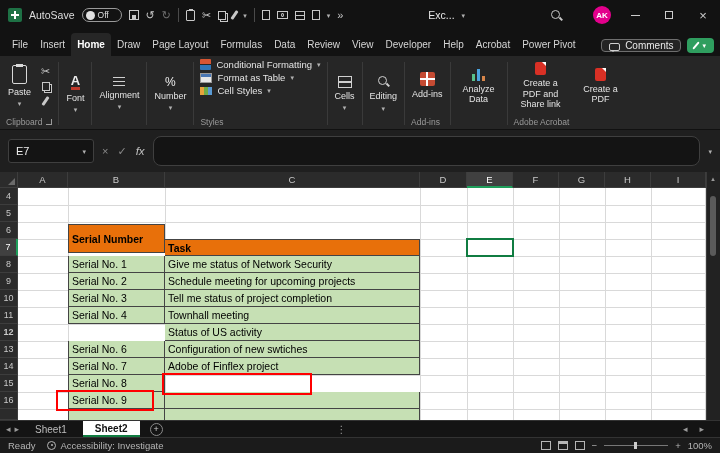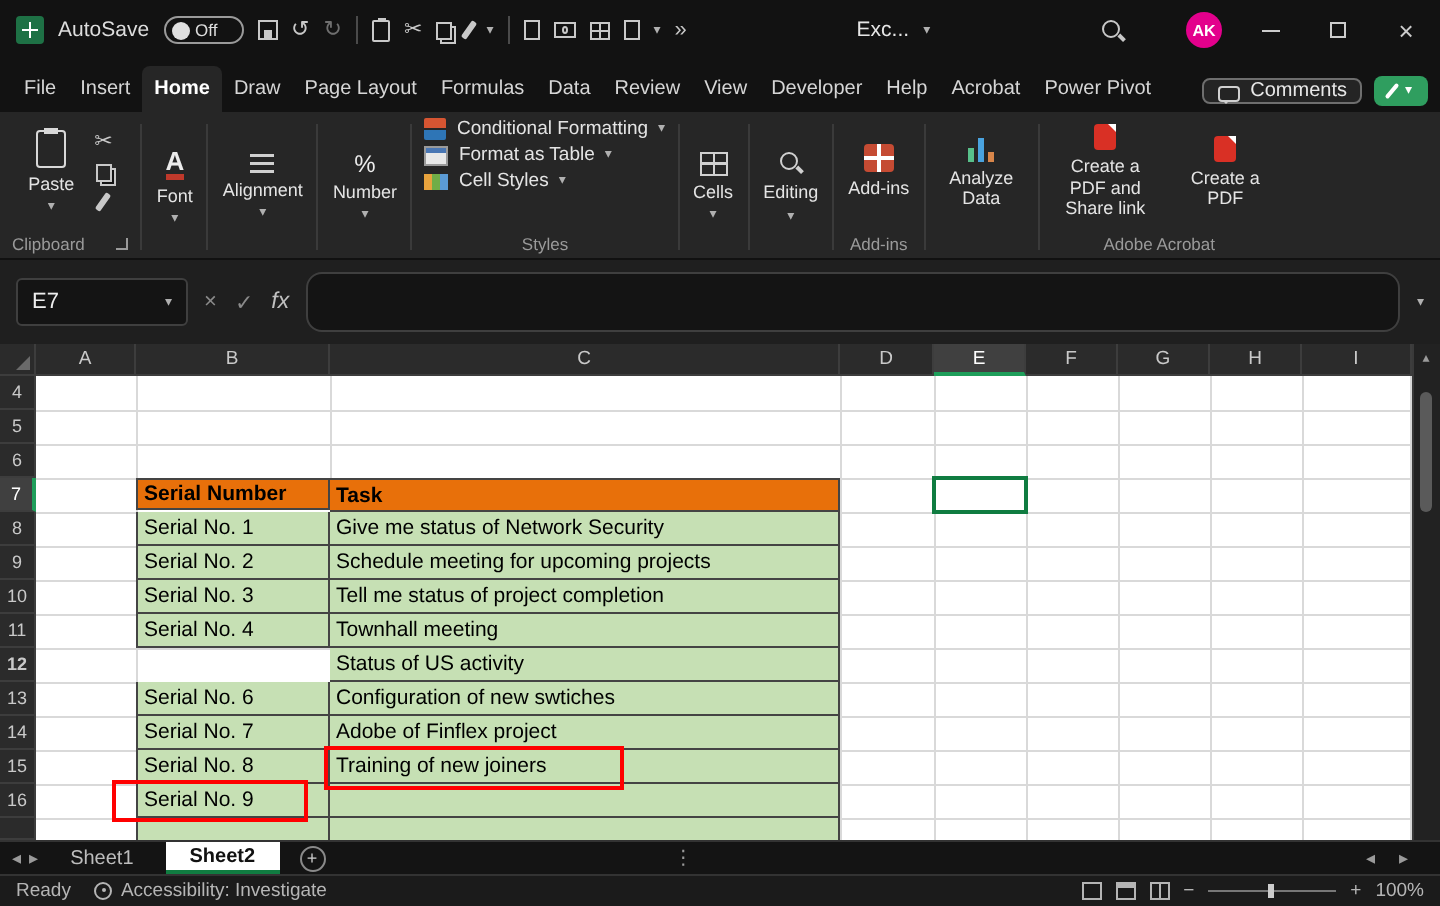--- a/index.html
+++ b/index.html
@@ -49,21 +49,21 @@
   .tabrow-right{margin-left:auto;display:flex;align-items:center;gap:6px;padding-bottom:3px}
   .comments-btn{display:flex;align-items:flex-end;gap:5px;border:1px solid #6e6e6e;border-radius:4px;padding:0 7px;font-size:10px;color:#e8e8e8;background:#242424;white-space:nowrap}
   .bubble{width:11px;height:8px;border:1px solid #d0d0d0;border-radius:2px;position:relative}
   .bubble::after{content:"";position:absolute;left:1px;bottom:-4px;border:2px solid transparent;border-top-color:#d0d0d0}
   .editing-btn{display:flex;align-items:center;gap:5px;background:#2f9e5f;border-radius:4px;padding:3px 8px;color:#fff}
   .pencil{width:2px;height:9px;background:#fff;transform:rotate(40deg);border-radius:1px}
   
   .ribbon{height:74px;background:#262626;display:flex;align-items:stretch;padding:2px 2px 0;border-bottom:1px solid #111}
   .rgroup{display:flex;flex-direction:column}
   .rgroup-content{flex:1;display:flex;align-items:center;justify-content:center}
-  .rgroup-label{height:15px;display:flex;align-items:center;justify-content:center;gap:16px;font-size:8.5px;color:#9a9a9a;padding:0 4px;white-space:nowrap}
+  .rgroup-label{height:15px;display:flex;align-items:center;justify-content:space-between;gap:4px;font-size:8.5px;color:#9a9a9a;padding:0 4px;white-space:nowrap}
   .rsep{width:1px;background:#3a3a3a;margin:4px 2px}
   .bigbtn{display:flex;flex-direction:column;align-items:center;justify-content:center;gap:3px;padding:2px 5px;font-size:9px;color:#e4e4e4;text-align:center;line-height:1.15;border-radius:3px}
   .smicons{display:flex;flex-direction:column;justify-content:center;align-items:center;gap:5px;padding:0 5px}
   .i-paste{width:15px;height:19px;border:1.5px solid #d8d8d8;border-radius:2px;position:relative}
   .i-paste::before{content:"";position:absolute;top:-2px;left:3px;width:7px;height:3px;background:#d8d8d8}
   .i-fontA{font-size:13px;font-weight:bold;color:#ececec;line-height:1;border-bottom:3px solid #c0392b}
   .i-align{width:12px;height:10px;background:repeating-linear-gradient(to bottom,#d0d0d0 0 1.5px,transparent 1.5px 4px)}
   .i-num{font-size:12px;color:#ececec;line-height:1}
   .stylerow{display:flex;align-items:center;gap:5px;font-size:9.5px;color:#e4e4e4;padding:1px 4px;white-space:nowrap}
   .i-cf{width:11px;height:11px;border-radius:1px;background:linear-gradient(to bottom,#d65532 0 45%,#262626 45% 55%,#2e75b6 55%)}
@@ -391,38 +391,37 @@
       <div class="hline" style="left: 18px; top: 84px; width: 688px; height: 1px;"></div>
       <div class="hline" style="left: 18px; top: 101px; width: 688px; height: 1px;"></div>
       <div class="hline" style="left: 18px; top: 118px; width: 688px; height: 1px;"></div>
       <div class="hline" style="left: 18px; top: 135px; width: 688px; height: 1px;"></div>
       <div class="hline" style="left: 18px; top: 152px; width: 688px; height: 1px;"></div>
       <div class="hline" style="left: 18px; top: 169px; width: 688px; height: 1px;"></div>
       <div class="hline" style="left: 18px; top: 186px; width: 688px; height: 1px;"></div>
       <div class="hline" style="left: 18px; top: 203px; width: 688px; height: 1px;"></div>
       <div class="hline" style="left: 18px; top: 220px; width: 688px; height: 1px;"></div>
       <div class="hline" style="left: 18px; top: 237px; width: 688px; height: 1px;"></div>
-      <div class="tcell hdr colB" style="left: 68px; top: 67px; width: 97px; height: 16px; background: rgb(232, 112, 10); border-color: rgb(68, 68, 68); color: rgb(0, 0, 0);">Serial Number</div>
+      <div class="tcell hdr colB" style="left: 68px; top: 52px; width: 97px; height: 29px; background: rgb(232, 112, 10); border-color: rgb(68, 68, 68); color: rgb(0, 0, 0);">Serial Number</div>
       <div class="tcell hdr" style="left: 165px; top: 67px; width: 255px; height: 17px; background: rgb(232, 112, 10); border-color: rgb(68, 68, 68); color: rgb(0, 0, 0);">Task</div>
       <div class="tcell colB" style="left: 68px; top: 84px; width: 97px; height: 17px; background: rgb(198, 224, 180); border-color: rgb(68, 68, 68); color: rgb(0, 0, 0);">Serial No. 1</div>
       <div class="tcell" style="left: 165px; top: 84px; width: 255px; height: 17px; background: rgb(198, 224, 180); border-color: rgb(68, 68, 68); color: rgb(0, 0, 0);">Give me status of Network Security</div>
       <div class="tcell colB" style="left: 68px; top: 101px; width: 97px; height: 17px; background: rgb(198, 224, 180); border-color: rgb(68, 68, 68); color: rgb(0, 0, 0);">Serial No. 2</div>
       <div class="tcell" style="left: 165px; top: 101px; width: 255px; height: 17px; background: rgb(198, 224, 180); border-color: rgb(68, 68, 68); color: rgb(0, 0, 0);">Schedule meeting for upcoming projects</div>
       <div class="tcell colB" style="left: 68px; top: 118px; width: 97px; height: 17px; background: rgb(198, 224, 180); border-color: rgb(68, 68, 68); color: rgb(0, 0, 0);">Serial No. 3</div>
       <div class="tcell" style="left: 165px; top: 118px; width: 255px; height: 17px; background: rgb(198, 224, 180); border-color: rgb(68, 68, 68); color: rgb(0, 0, 0);">Tell me status of project completion</div>
       <div class="tcell colB" style="left: 68px; top: 135px; width: 97px; height: 17px; background: rgb(198, 224, 180); border-color: rgb(68, 68, 68); color: rgb(0, 0, 0);">Serial No. 4</div>
       <div class="tcell" style="left: 165px; top: 135px; width: 255px; height: 17px; background: rgb(198, 224, 180); border-color: rgb(68, 68, 68); color: rgb(0, 0, 0);">Townhall meeting</div>
       <div class="tcell colB" style="left: 68px; top: 152px; width: 97px; height: 17px; background: rgb(198, 224, 180); border-color: rgb(68, 68, 68); color: rgb(0, 0, 0); margin-top: 48px;">Serial No. 5</div>
       <div class="tcell" style="left: 165px; top: 152px; width: 255px; height: 17px; background: rgb(198, 224, 180); border-color: rgb(68, 68, 68); color: rgb(0, 0, 0);">Status of US activity</div>
       <div class="tcell colB" style="left: 68px; top: 169px; width: 97px; height: 17px; background: rgb(198, 224, 180); border-color: rgb(68, 68, 68); color: rgb(0, 0, 0);">Serial No. 6</div>
       <div class="tcell" style="left: 165px; top: 169px; width: 255px; height: 17px; background: rgb(198, 224, 180); border-color: rgb(68, 68, 68); color: rgb(0, 0, 0);">Configuration of new swtiches</div>
       <div class="tcell colB" style="left: 68px; top: 186px; width: 97px; height: 17px; background: rgb(198, 224, 180); border-color: rgb(68, 68, 68); color: rgb(0, 0, 0);">Serial No. 7</div>
       <div class="tcell" style="left: 165px; top: 186px; width: 255px; height: 17px; background: rgb(198, 224, 180); border-color: rgb(68, 68, 68); color: rgb(0, 0, 0);">Adobe of Finflex project</div>
       <div class="tcell colB" style="left: 68px; top: 203px; width: 97px; height: 17px; background: rgb(198, 224, 180); border-color: rgb(68, 68, 68); color: rgb(0, 0, 0);">Serial No. 8</div>
-      <div class="tcell" style="left: 165px; top: 203px; width: 255px; height: 17px; background: rgb(198, 224, 180); border-color: rgb(68, 68, 68); color: rgb(0, 0, 0);">Training of new joiners</div>
       <div class="tcell colB" style="left: 68px; top: 220px; width: 97px; height: 17px; background: rgb(198, 224, 180); border-color: rgb(68, 68, 68); color: rgb(0, 0, 0);">Serial No. 9</div>
       <div class="tcell" style="left: 165px; top: 220px; width: 255px; height: 17px; background: rgb(198, 224, 180); border-color: rgb(68, 68, 68); color: rgb(0, 0, 0);"></div>
       <div class="tcell colB partial" style="left: 68px; top: 237px; width: 97px; height: 11px; background: rgb(198, 224, 180); border-color: rgb(68, 68, 68); color: rgb(0, 0, 0);"></div>
       <div class="tcell partial" style="left: 165px; top: 237px; width: 255px; height: 11px; background: rgb(198, 224, 180); border-color: rgb(68, 68, 68); color: rgb(0, 0, 0);"></div>
       <div class="selbox" style="left: 466px; top: 66px; width: 48px; height: 19px; border-color: rgb(16, 124, 65);"></div>
       <div class="redbox" style="left: 162px; top: 201px; width: 150px; height: 22px; border-color: rgb(255, 0, 0);"></div>
       <div class="redbox" style="left: 56px; top: 218px; width: 98px; height: 21px; border-color: rgb(255, 0, 0);"></div>
       <div class="vscroll" style="left: 706px; top: 0px; width: 14px; height: 248px;"></div>
       <div class="vthumb" style="left: 710px; top: 24px; width: 6px; height: 60px;"></div>
       <div class="sarrow" style="left: 706px; top: 2px; width: 14px; height: 10px;">▴</div>

